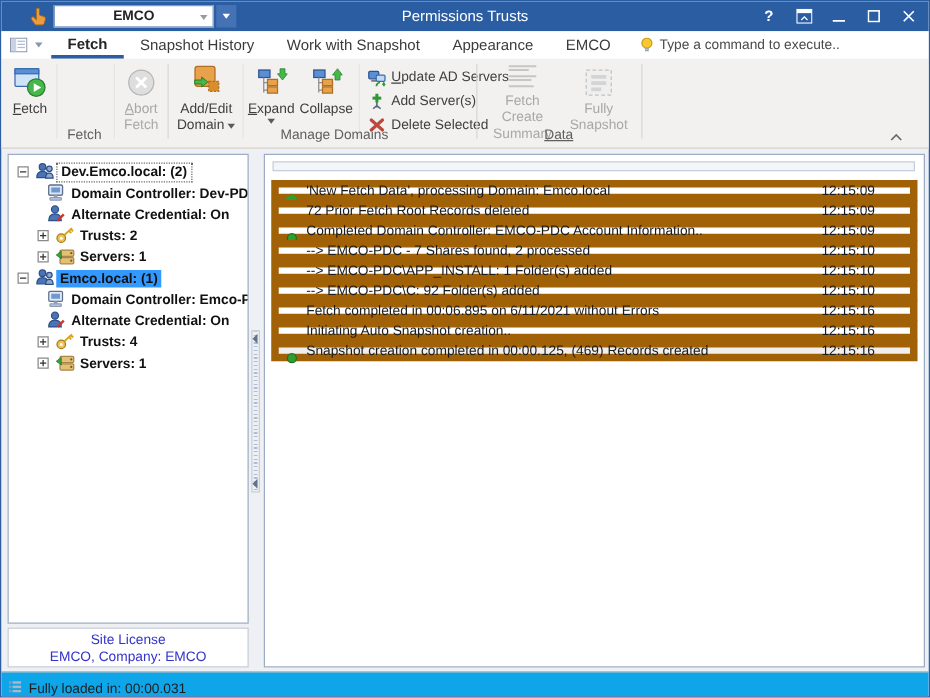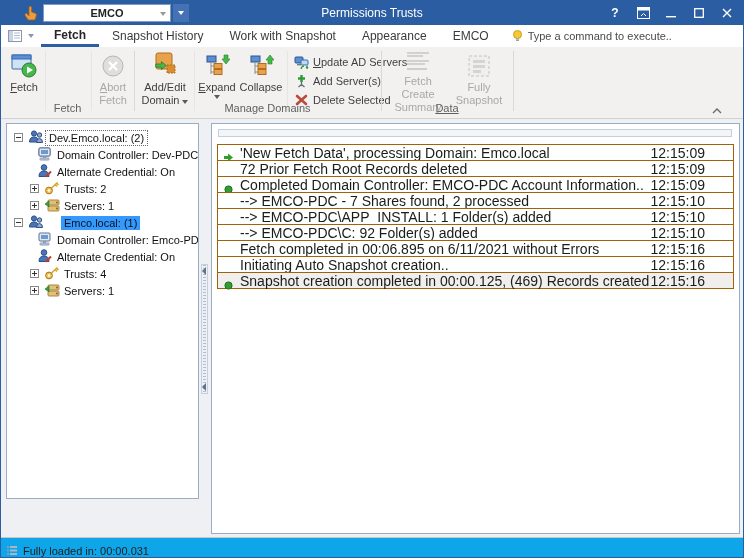--- a/index.html
+++ b/index.html
@@ -58,28 +58,28 @@
   .license-box { left:5px; top:501px; width:193px; height:32px; text-align:center;
                  font-size:11px; color:#3333cc; padding-top:2px; line-height:14px; border-color:#c2cbd8; }
   .log-panel { left:210px; top:122px; width:529px; height:411px; padding:4px 5px; }
 
   
   .trow { position:relative; height:17px; display:flex; align-items:center; font-size:11px; color:#111; }
   .exp { position:absolute; width:9px; height:9px; border:1px solid #8a8a8a; background:#fff; }
   .exp::before { content:""; position:absolute; left:1px; top:3px; width:5px; height:1px; background:#333; }
   .exp.plus::after { content:""; position:absolute; left:3px; top:1px; width:1px; height:5px; background:#333; }
   .ticon { position:absolute; width:16px; height:16px; top:0px; }
-  .tlabel { position:absolute; white-space:nowrap; padding:1px 3px; }
+  .tlabel { position:absolute; white-space:nowrap; padding:1px 3px;font-weight:bold; }
   .tlabel.focused { border:1px dotted #6a6a6a; }
   .tlabel.selected { background:#3399ff; }
 
   
   .log-header-bar { margin:1px 2px 8px 1px; height:8px; border:1px solid #c4d0de; background:#f4f5f6; }
-  .lrow { position:relative; height:17px; border:1px solid #a16207; margin-top:-1px; background:#fff;
-          display:flex; align-items:center; font-size:14px; color:#1b1b1b; }
+  .lrow { position:relative; height:17px; border:6px solid #a16207; margin-top:-1px; background:#fff;
+          display:flex; align-items:center; font-size:11px; color:#1b1b1b; }
   .lrow.selected { background:#f0efed; }
   .lrow .licon { position:absolute; left:6px; top:4px; width:9px; height:9px; }
   .lrow .ltext { position:absolute; left:22px; white-space:nowrap; }
   .lrow .ltime { position:absolute; right:28px; }
 
   
   .splitter { position:absolute; left:200px; top:263px; width:7px; height:130px;
               background-image:repeating-linear-gradient(to bottom,#aebdd2 0 1px,transparent 1px 3px);
               background-size:3px 100%; background-repeat:no-repeat; background-position:center;
               border:1px solid #c6cfdc; background-color:#eef0f3; }
@@ -353,21 +353,21 @@
     <div class="trow">
       <span class="exp" style="left:7px;"></span>
       <span class="ticon" style="left:21px;">
         <svg width="16" height="16" viewBox="0 0 16 16">
           <circle cx="6" cy="4.5" r="2.6" fill="#4a74b8" stroke="#2d4f86"></circle>
           <path d="M1.5 13 q0-5 4.5-5 q4.5 0 4.5 5 Z" fill="#4a74b8" stroke="#2d4f86"></path>
           <circle cx="11.5" cy="6" r="2.2" fill="#8fa8cf" stroke="#2d4f86"></circle>
           <path d="M8.5 13.5 q0-4 3-4 q3 0 3 4 Z" fill="#8fa8cf" stroke="#2d4f86"></path>
         </svg>
       </span>
-      <span class="tlabel selected" style="left:38px;margin-left:16px;">Emco.local: (1)</span>
+      <span class="tlabel selected" style="left:38px;">Emco.local: (1)</span>
     </div>
     <div class="trow">
       <span class="ticon" style="left:30px;">
         <svg width="16" height="16" viewBox="0 0 16 16">
           <rect x="2" y="2" width="11" height="8" rx="1" fill="#dfe9f6" stroke="#5d708e"></rect>
           <rect x="4" y="4" width="7" height="4" fill="#6f98cf"></rect>
           <rect x="6" y="10" width="3" height="2" fill="#8c9cb4"></rect>
           <rect x="3" y="12" width="9" height="2" rx="0.5" fill="#c3cede" stroke="#8c9cb4"></rect>
         </svg>
       </span>
@@ -403,20 +403,24 @@
           <rect x="4" y="9" width="11" height="5" rx="1" fill="#e3c173" stroke="#a8854a"></rect>
           <circle cx="13" cy="5.5" r="0.9" fill="#7a5c20"></circle>
           <circle cx="13" cy="11.5" r="0.9" fill="#7a5c20"></circle>
           <path d="M1 7 L5 10 L5 4 Z" fill="#3aa03e" stroke="#207024" stroke-width="0.6"></path>
         </svg>
       </span>
       <span class="tlabel" style="left:54px;">Servers: 1</span>
     </div>
   </div>
 
+  <div class="panel license-box">
+    <div>Site License</div>
+    <div>EMCO, Company: EMCO</div>
+  </div>
 
   <div class="splitter">
     <span class="split-arrow" style="top:2px;"></span>
     <span class="split-arrow" style="bottom:2px;"></span>
   </div>
 
   <div class="panel log-panel">
     <div class="log-header-bar"></div>
 
     <div class="lrow">

